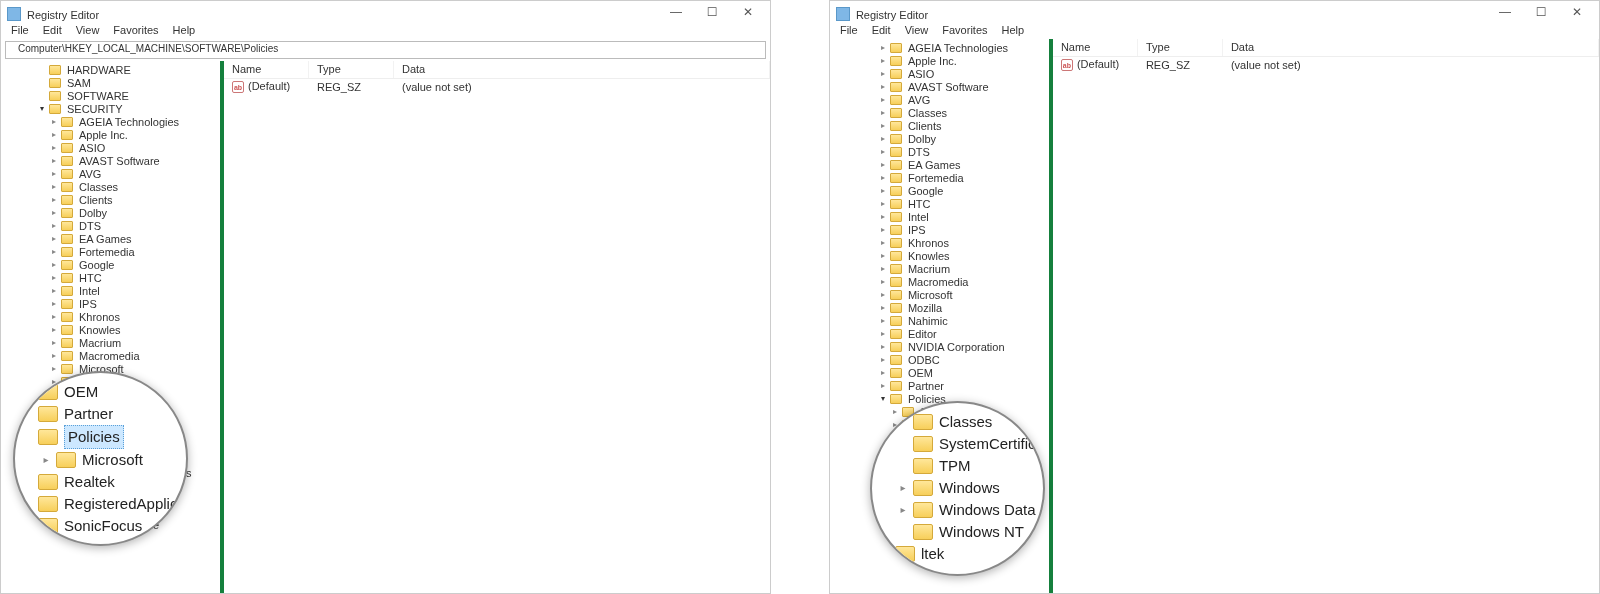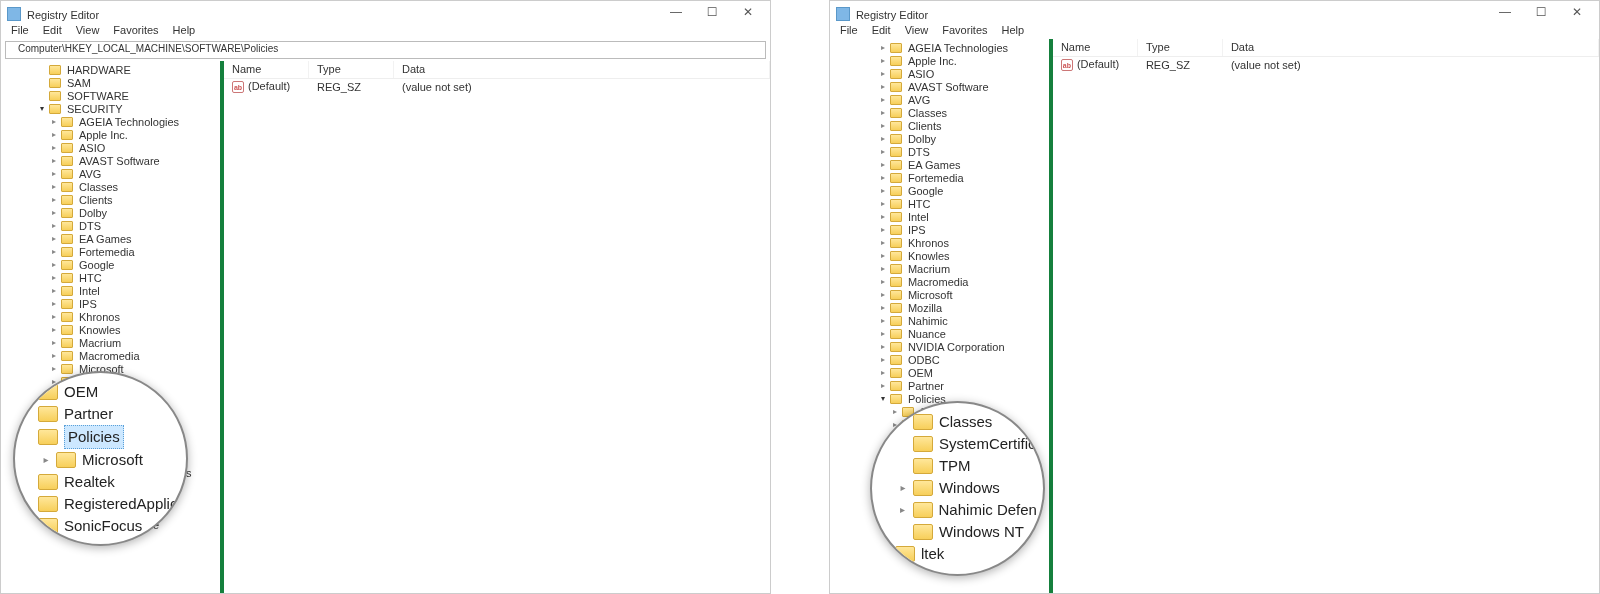--- a/index.html
+++ b/index.html
@@ -636,21 +636,21 @@
         <div class="tree-node">
           <span class="indent" style="width: 48px;"></span>
           <span class="expander">▸</span>
           <span class="folder-icon"></span>
           <span class="label">Nahimic</span>
         </div>
         <div class="tree-node">
           <span class="indent" style="width: 48px;"></span>
           <span class="expander">▸</span>
           <span class="folder-icon"></span>
-          <span class="label">Nuance</span>
+          <span class="label">Editor</span>
         </div>
         <div class="tree-node">
           <span class="indent" style="width: 48px;"></span>
           <span class="expander">▸</span>
           <span class="folder-icon"></span>
           <span class="label">NVIDIA Corporation</span>
         </div>
         <div class="tree-node">
           <span class="indent" style="width: 48px;"></span>
           <span class="expander">▸</span>
@@ -762,21 +762,21 @@
         <div class="mag-row">
           <span class="indent" style="width: 18px;"></span>
           <span class="expander">▸</span>
           <span class="mag-folder"></span>
           <span class="mlabel">Windows</span>
         </div>
         <div class="mag-row">
           <span class="indent" style="width: 18px;"></span>
           <span class="expander">▸</span>
           <span class="mag-folder"></span>
-          <span class="mlabel">Nahimic Defen</span>
+          <span class="mlabel">Windows Data</span>
         </div>
         <div class="mag-row">
           <span class="indent" style="width: 18px;"></span>
           <span class="expander"></span>
           <span class="mag-folder"></span>
           <span class="mlabel">Windows NT</span>
         </div>
         <div class="mag-row">
           <span class="indent" style="width: 0px;"></span>
           <span class="expander"></span>

